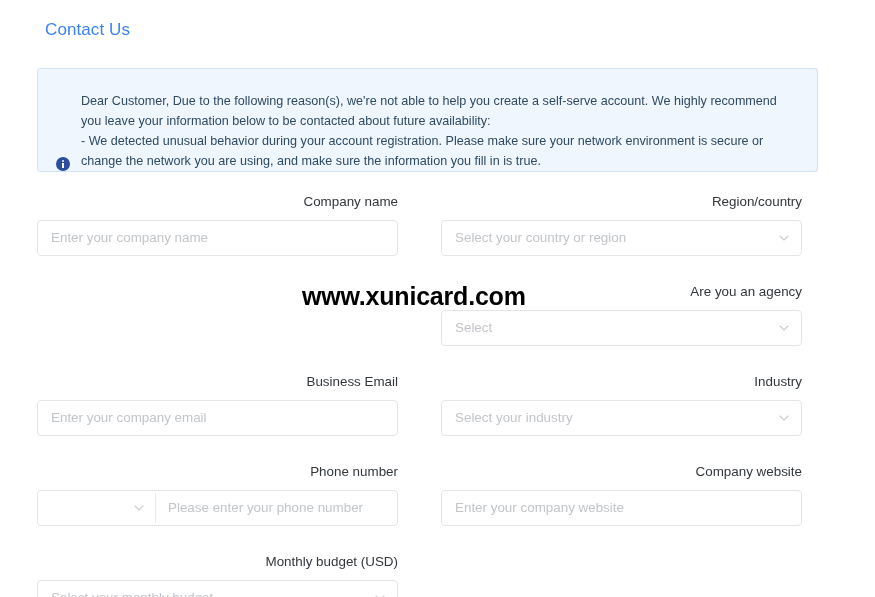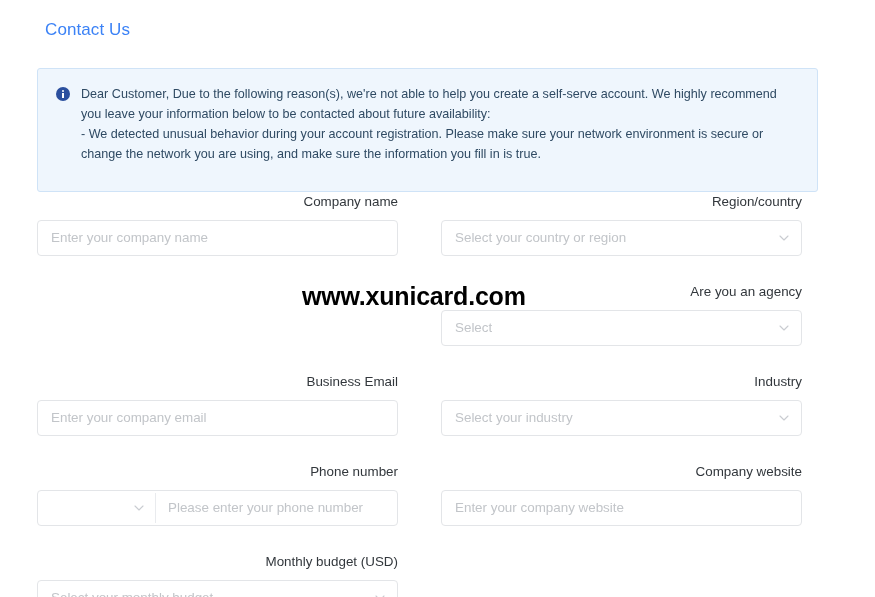--- a/index.html
+++ b/index.html
@@ -32,27 +32,27 @@
     white-space: nowrap;
     margin-left: 8px;
   }
 
   
   .alert {
     position: absolute;
     left: 37px;
     top: 68px;
     width: 781px;
-    height: 124px;
+    height: 104px;
     background: #eff6fd;
     border: 1px solid #cfe3f7;
     border-radius: 3px;
     padding: 15px 18px 0 18px;
     display: flex;
-    align-items: flex-start;
+    align-items: flex-end;
   }
 
   .alert-icon {
     flex: 0 0 auto;
     width: 14px;
     height: 14px;
     margin-top: 3px;
     margin-right: 11px;
     border-radius: 50%;
     background: #2b4f9e;

